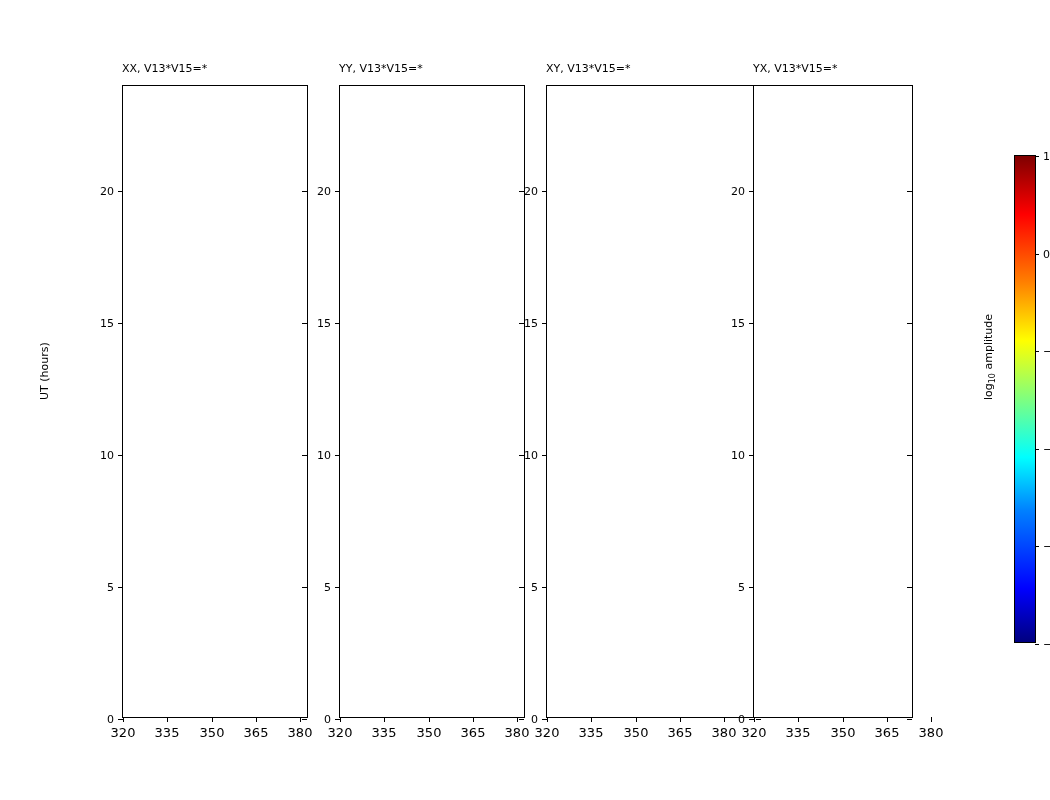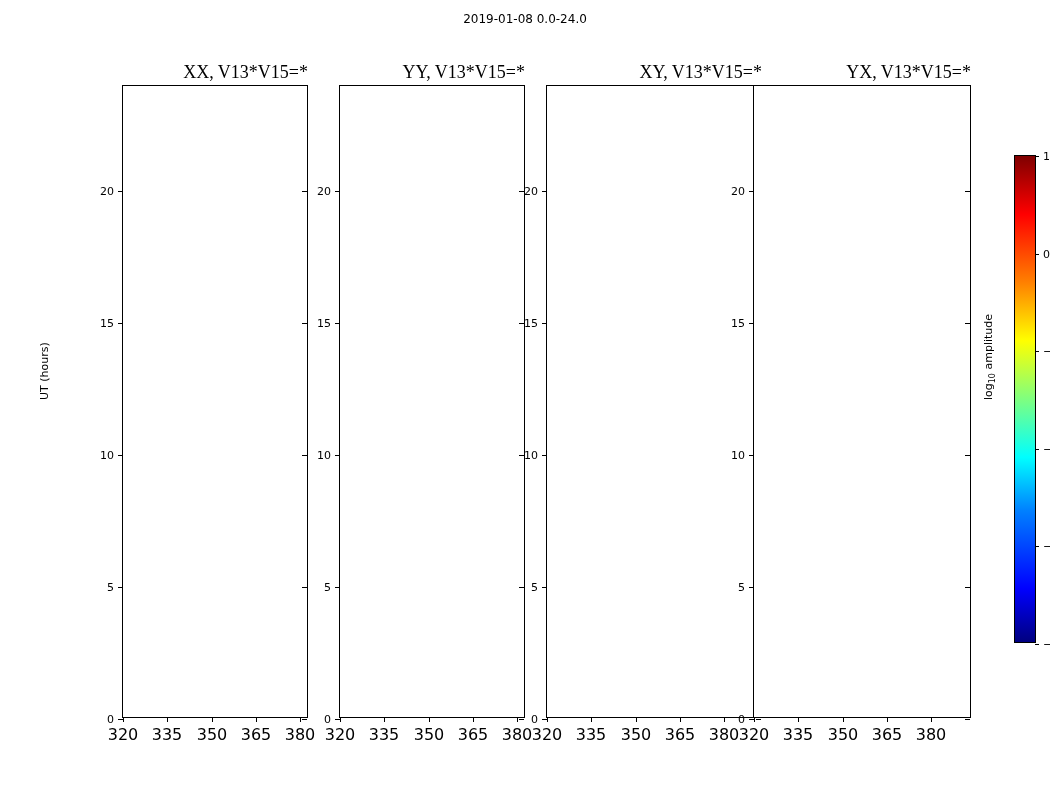--- a/index.html
+++ b/index.html
@@ -43,24 +43,23 @@
     height: 100%;
     border: 1px solid #000000;
     box-sizing: border-box;
     background: #ffffff;
   }
   .panel .panel-title {
     position: absolute;
     top: -23px;
     left: 0;
     width: 100%;
-    text-align: right;
-    font-size: 18px;
-    white-space: nowrap;
-    font-family: Liberation Serif, serif;
+    text-align: left;
+    font-size: 11px;
+    white-space: nowrap;
   }
   
   .tick-y {
     position: absolute;
     left: -5px;
     width: 5px;
     height: 1px;
     background: #000;
   }
   .tick-y-in {
@@ -81,21 +80,21 @@
   .tick-x {
     position: absolute;
     bottom: -5px;
     height: 5px;
     width: 1px;
     background: #000;
   }
   .xtick-label {
     position: absolute;
     top: calc(100% + 8px);
-    font-size: 16px;
+    font-size: 13px;
     text-align: center;
     white-space: nowrap;
     transform: translateX(-50%);
   }
   .ylabel {
     position: absolute;
     left: 38px;
     top: 400px;
     font-size: 11px;
     transform: rotate(-90deg);
@@ -159,21 +158,20 @@
     transform-origin: left top;
     white-space: nowrap;
   }
   .cbar-title sub { font-size: 8px; }
 </style>
 </head>
 <body>
 
 <div class="figure">
 
-  <div class="suptitle">2019-01-08 0.0-24.0</div>
 
   <div class="panel" style="left:122px; width:186px;">
     <div class="panel-title">XX, V13*V15=*</div>
     <div class="axes-frame">
       <div class="tick-y" style="top:633px"></div>
         <div class="ytick-label" style="top:633px">0</div>
       <div class="tick-y" style="top:501px"></div>
         <div class="ytick-label" style="top:501px">5</div>
       <div class="tick-y" style="top:369px"></div>
         <div class="ytick-label" style="top:369px">10</div>
@@ -254,21 +252,21 @@
         <div class="xtick-label" style="left:44px">335</div>
       <div class="tick-x" style="left:89px"></div>
         <div class="xtick-label" style="left:89px">350</div>
       <div class="tick-x" style="left:133px"></div>
         <div class="xtick-label" style="left:133px">365</div>
       <div class="tick-x" style="left:177px"></div>
         <div class="xtick-label" style="left:177px">380</div>
     </div>
   </div>
 
-  <div class="panel" style="left:753px; width:218px;">
+  <div class="panel" style="left:753px; width:160px;">
     <div class="panel-title">YX, V13*V15=*</div>
     <div class="axes-frame">
       <div class="tick-y" style="top:633px"></div>
         <div class="ytick-label" style="top:633px">0</div>
       <div class="tick-y" style="top:501px"></div>
         <div class="ytick-label" style="top:501px">5</div>
       <div class="tick-y" style="top:369px"></div>
         <div class="ytick-label" style="top:369px">10</div>
       <div class="tick-y" style="top:237px"></div>
         <div class="ytick-label" style="top:237px">15</div>

